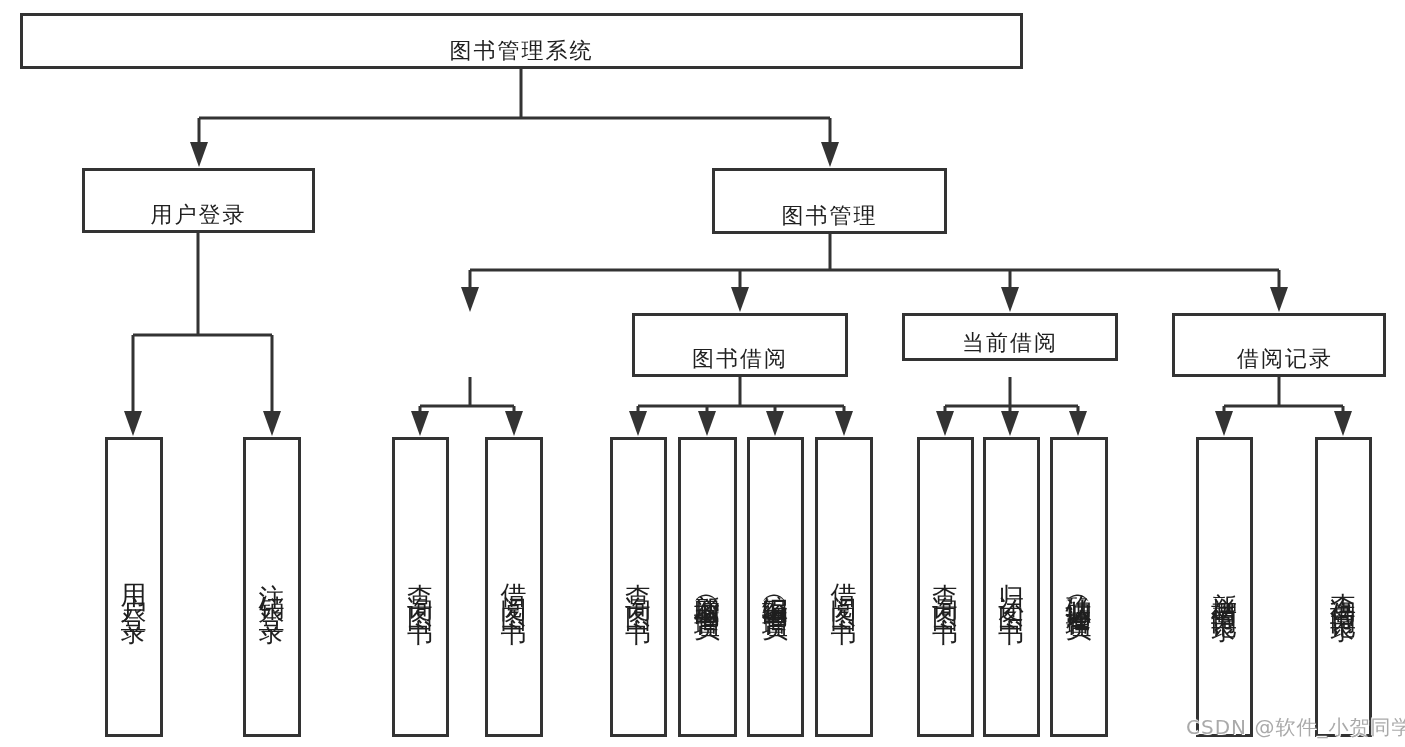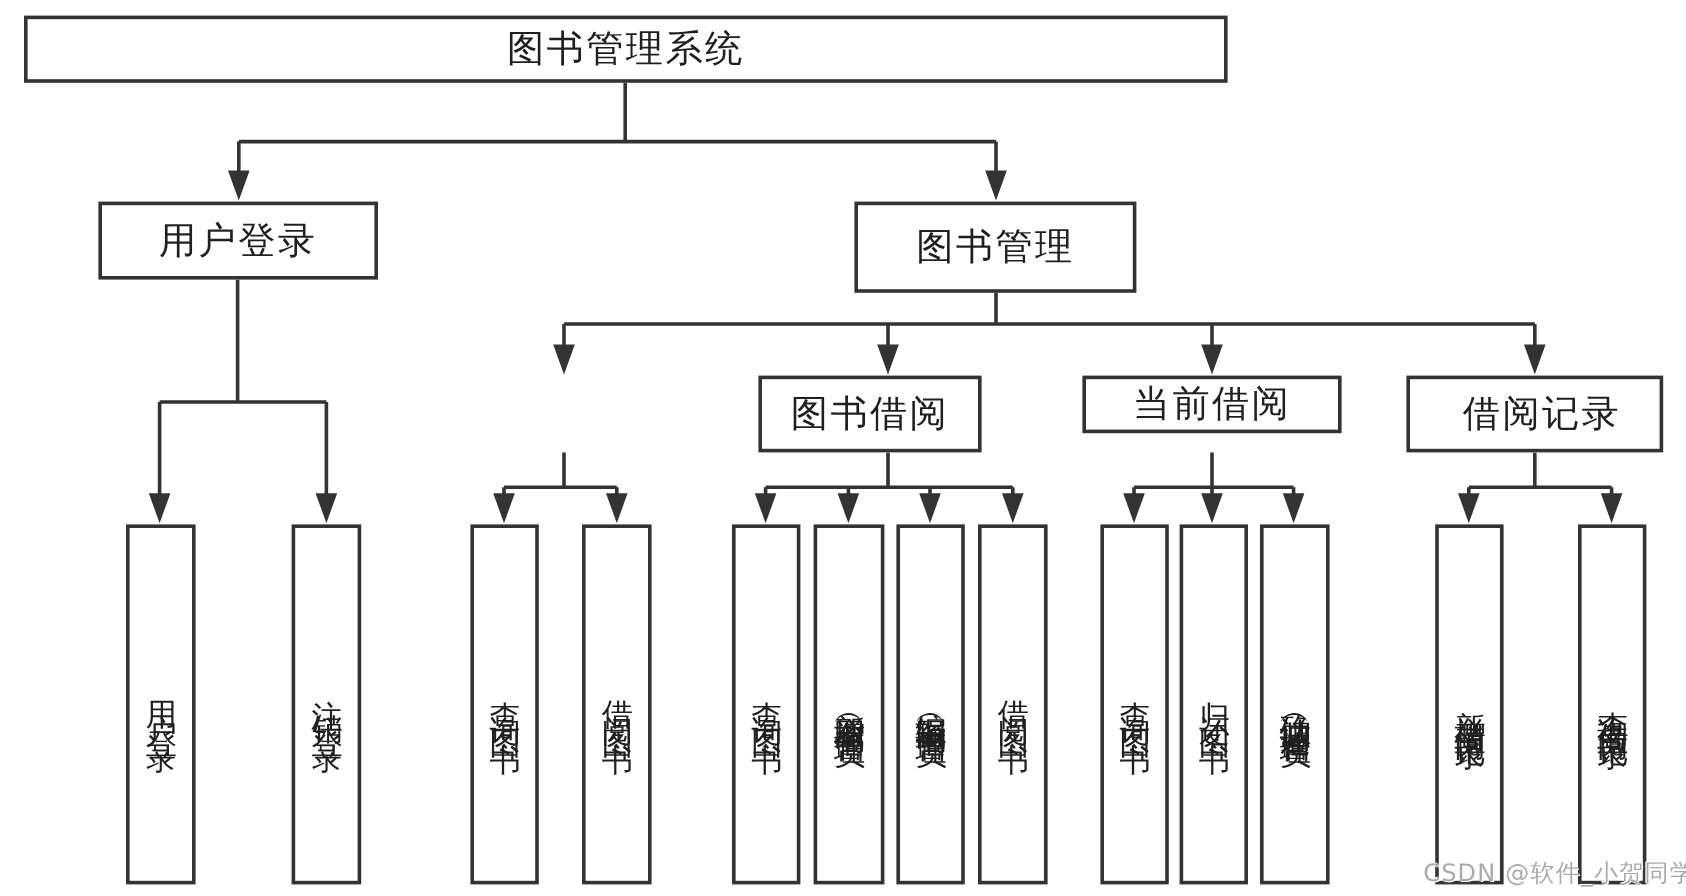--- a/index.html
+++ b/index.html
@@ -28,37 +28,37 @@
   .node {
     position: absolute;
     background: #ffffff;
     border: 3px solid var(--line);
     display: flex;
     align-items: center;
     justify-content: center;
     text-align: center;
     color: var(--text);
   }
-  .h-node { font-size: 31px; letter-spacing: 2px; white-space: nowrap; }
+  .h-node { font-size: 22px; letter-spacing: 2px; white-space: nowrap; align-items: flex-end; }
   .leaf { font-size: 26px; }
   .leaf .vtext {
     writing-mode: vertical-rl;
     text-orientation: mixed;
     letter-spacing: 12px;
     line-height: 1;
   }
   .leaf.tight .vtext { letter-spacing: 3px; }
   .leaf.mid .vtext { letter-spacing: 5px; }
 
   
   #n-root { left: 20px;  top: 13px;  width: 1003px; height: 56px; }
   #n-l1a  { left: 82px;  top: 168px; width: 233px;  height: 65px; }
-  #n-l1b  { left: 712px; top: 168px; width: 235px;  height: 76px; }
+  #n-l1b  { left: 712px; top: 168px; width: 235px;  height: 66px; }
   #n-l2a  { left: 362px; top: 313px; width: 216px;  height: 64px; }
-  #n-l2b  { left: 632px; top: 313px; width: 186px;  height: 64px; }
+  #n-l2b  { left: 632px; top: 313px; width: 216px;  height: 64px; }
   #n-l2c  { left: 902px; top: 313px; width: 216px;  height: 48px; }
   #n-l2d  { left: 1172px; top: 313px; width: 214px; height: 64px; padding-left: 12px; }
   #n-f1  { left: 105px;  top: 437px; width: 58px; height: 300px; }
   #n-f2  { left: 243px;  top: 437px; width: 58px; height: 300px; }
   #n-f3  { left: 392px;  top: 437px; width: 57px; height: 300px; }
   #n-f4  { left: 485px;  top: 437px; width: 58px; height: 300px; }
   #n-f5  { left: 610px;  top: 437px; width: 57px; height: 300px; }
   #n-f6  { left: 678px;  top: 437px; width: 59px; height: 300px; }
   #n-f7  { left: 747px;  top: 437px; width: 57px; height: 300px; }
   #n-f8  { left: 815px;  top: 437px; width: 58px; height: 300px; }

